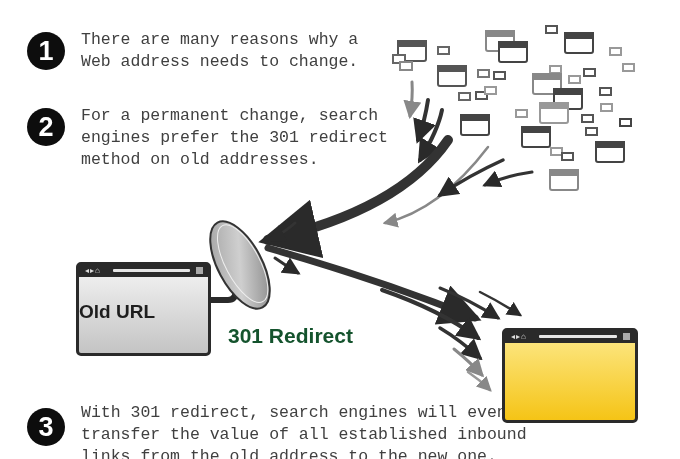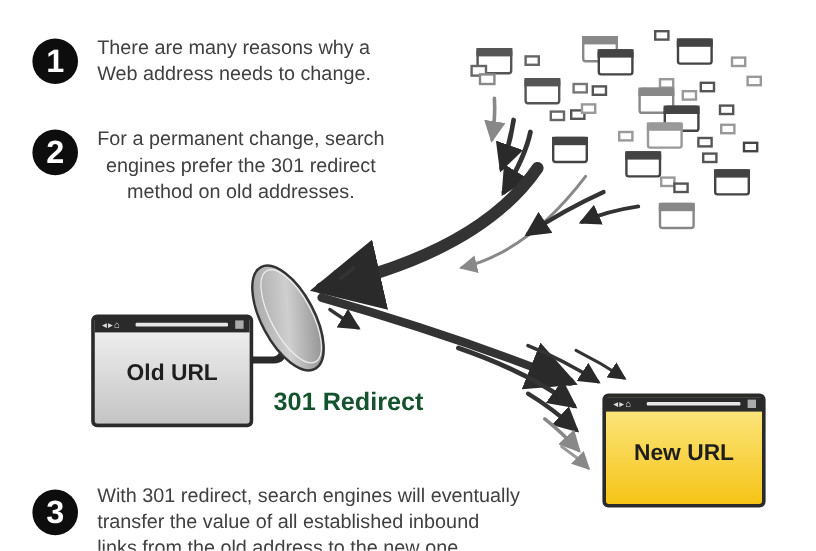--- a/index.html
+++ b/index.html
@@ -1,24 +1,24 @@
 <!DOCTYPE html>
 <html><head>
 <meta charset="utf-8">
 <style>
   html, body { margin:0; padding:0; background:#ffffff; }
   body { width:680px; height:459px; position:relative; overflow:hidden; font-family:"Liberation Sans", sans-serif; color:#333; }
   .step-num { position:absolute; width:38px; height:38px; border-radius:50%; background:#0d0d0d; color:#fff; font-weight:bold; font-size:27px; text-align:center; line-height:38px; font-family:"Liberation Sans", sans-serif; }
-  .step-text { position:absolute; font-size:16.5px; line-height:22px; color:#404040; white-space:pre-line; }
+  .step-text { position:absolute; font-size:16.5px; line-height:22px; color:#404040; white-space:pre-line;font-family:Liberation Mono, monospace; }
   .browser { position:absolute; border:3px solid #2a2a2a; border-radius:5px; box-sizing:border-box; }
   .browser .bar { height:12px; background:#2a2a2a; position:relative; }
   .browser .bar .ctl { position:absolute; left:6px; top:0; font-size:8px; color:#ddd; line-height:11px; letter-spacing:1px; }
   .browser .bar .addr { position:absolute; left:34px; right:18px; top:4px; height:3px; background:#e6e6e6; border-radius:1px; }
   .browser .bar .btn { position:absolute; right:5px; top:2px; width:7px; height:7px; background:#aaa; }
-  .browser .label { position:absolute; left:0; right:0; text-align:center; font-weight:bold; color:#1e1e1e; }
+  .browser .label { position:absolute; left:0; right:0; font-weight:bold; color:#1e1e1e; }
   .old { left:76px; top:262px; width:135px; height:94px; background:linear-gradient(#f4f4f4,#c4c4c4); }
   .new { left:502px; top:328px; width:136px; height:95px; background:linear-gradient(#fde98a,#f5c416); }
   .redirect-label { position:absolute; left:228px; top:324px; font-weight:bold; font-size:21px; color:#14532d; }
   svg.art { position:absolute; left:0; top:0; }
 </style>
 </head>
 <body>
 
 <svg class="art" width="680" height="459">
   <defs>
@@ -136,21 +136,21 @@
     <ellipse cx="240" cy="265" rx="22" ry="48" fill="url(#dishg)" stroke="#333" stroke-width="2"></ellipse>
     <ellipse cx="243" cy="265" rx="17" ry="43" fill="none" stroke="#eee" stroke-width="1"></ellipse>
   </g>
 </svg>
 
 <div class="step-num" style="left:27px;top:32px;">1</div>
 <div class="step-text" style="left:81px;top:29px;">There are many reasons why a
 Web address needs to change.</div>
 
 <div class="step-num" style="left:27px;top:108px;">2</div>
-<div class="step-text" style="left:81px;top:105px;text-align:center;">For a permanent change, search
+<div class="step-text" style="left:81px;top:105px;">For a permanent change, search
 engines prefer the 301 redirect
 method on old addresses.</div>
 
 <div class="step-num" style="left:27px;top:408px;">3</div>
 <div class="step-text" style="left:81px;top:402px;">With 301 redirect, search engines will eventually
 transfer the value of all established inbound
 links from the old address to the new one.</div>
 
 <div class="browser old">
   <div class="bar">
@@ -160,16 +160,15 @@
   </div>
   <div class="label" style="top:36px;font-size:19px;">Old URL</div>
 </div>
 
 <div class="browser new">
   <div class="bar">
     <span class="ctl">◂▸⌂</span>
     <span class="addr"></span>
     <span class="btn"></span>
   </div>
-  <div class="label" style="top:36px;font-size:19px;">New URL</div>
 </div>
 
 <div class="redirect-label">301 Redirect</div>
 
 </body></html>

